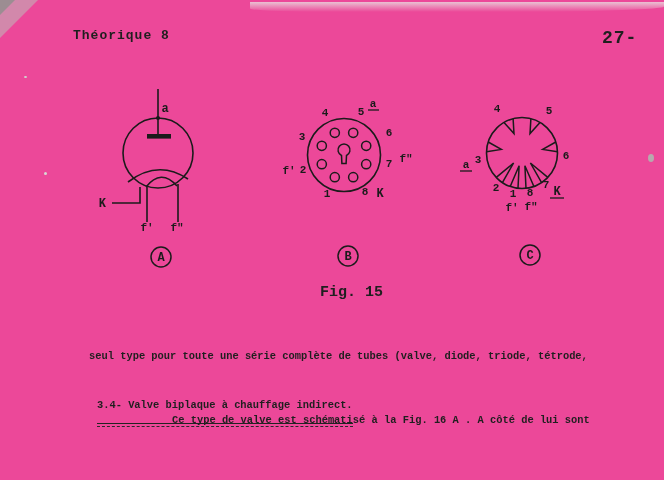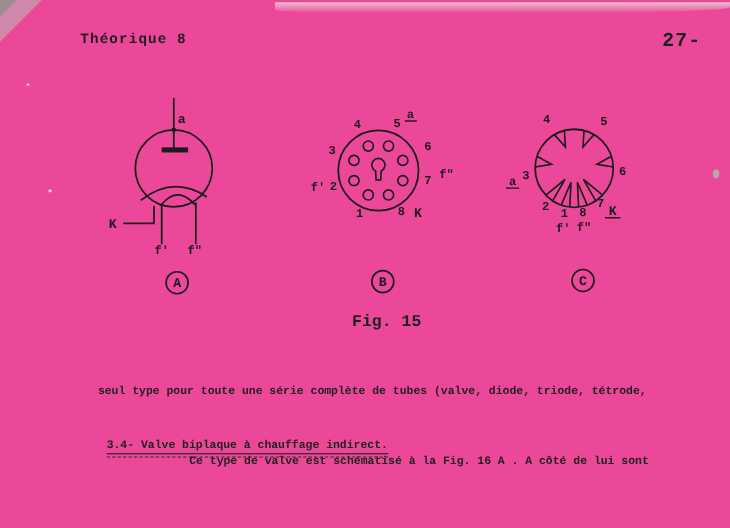--- a/index.html
+++ b/index.html
@@ -9,21 +9,21 @@
     font-family:"Liberation Mono", monospace;
     color:#1f1f1f;
   }
   .tw { font-weight:700; white-space:pre; }
   .header-left { position:absolute; left:73px; top:28px; font-size:13px; letter-spacing:1px; }
   .page-num    { position:absolute; left:602px; top:28px; font-size:18px; letter-spacing:1px; }
   .figcap      { position:absolute; left:320px; top:284px; font-size:15px; }
   .bodytext    { position:absolute; left:73px; top:320px; font-size:10.4px; line-height:14.5px;margin-left:16px; }
   .heading     { position:absolute; left:72px; top:387px; font-size:10.4px; }
   .heading .dash-wrap { display:inline-block; border-bottom:1px dashed #2a2a2a; padding-bottom:2px; }
-  .heading .solid-ul  { display:inline-block; border-bottom:1.2px solid #222; padding-bottom:1px; }
+  .heading .solid-ul  { display:inline-block; border-bottom:1.2px solid #222; padding-bottom:12px; }
   .para2       { position:absolute; left:172px; top:414px; font-size:10.4px; }
   svg.fig { position:absolute; left:0; top:0; }
   .stroke  { fill:none; stroke:#1b1b1b; stroke-width:1.6; }
   .stroke2 { fill:none; stroke:#1b1b1b; stroke-width:1.5; }
   .lbl    { font:700 12px "Liberation Mono", monospace; fill:#1b1b1b; }
   .lbl-sm { font:700 11px "Liberation Mono", monospace; fill:#1b1b1b; }
   .num    { font:700 11px "Liberation Mono", monospace; fill:#1b1b1b; }
   .badge  { font:700 12px "Liberation Mono", monospace; fill:#1b1b1b; }
   .ul { stroke:#1b1b1b; stroke-width:1.3; }
   

